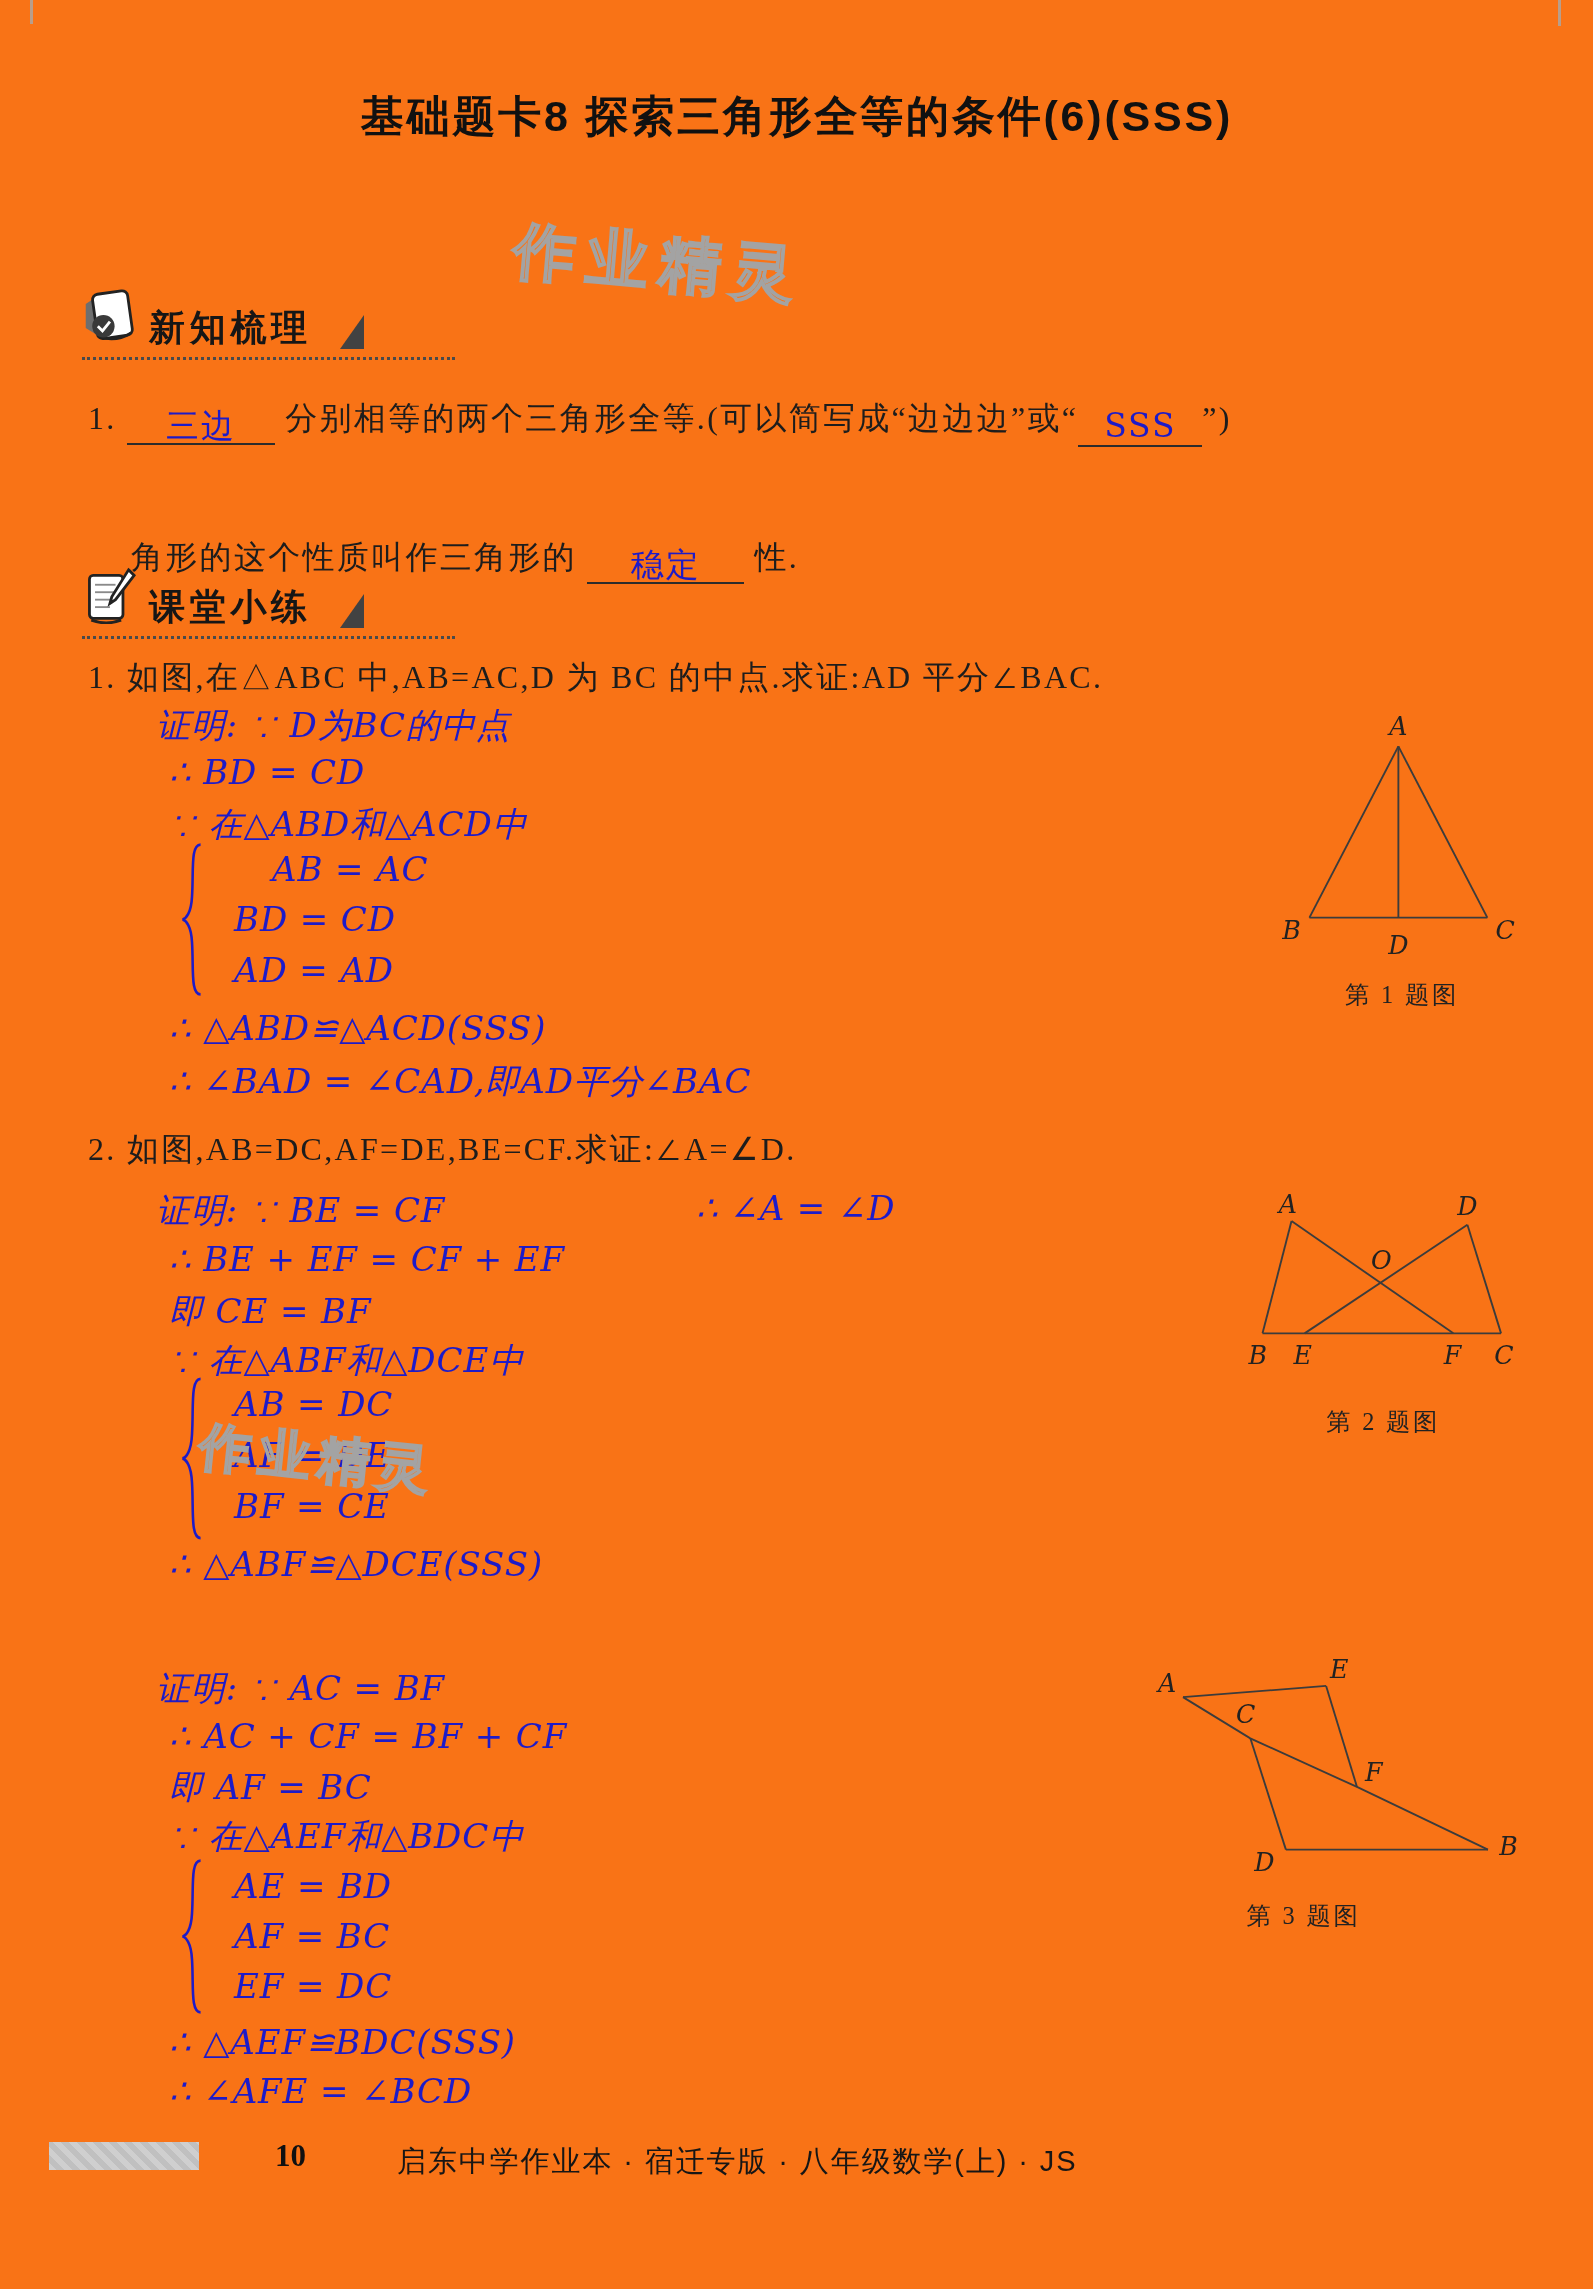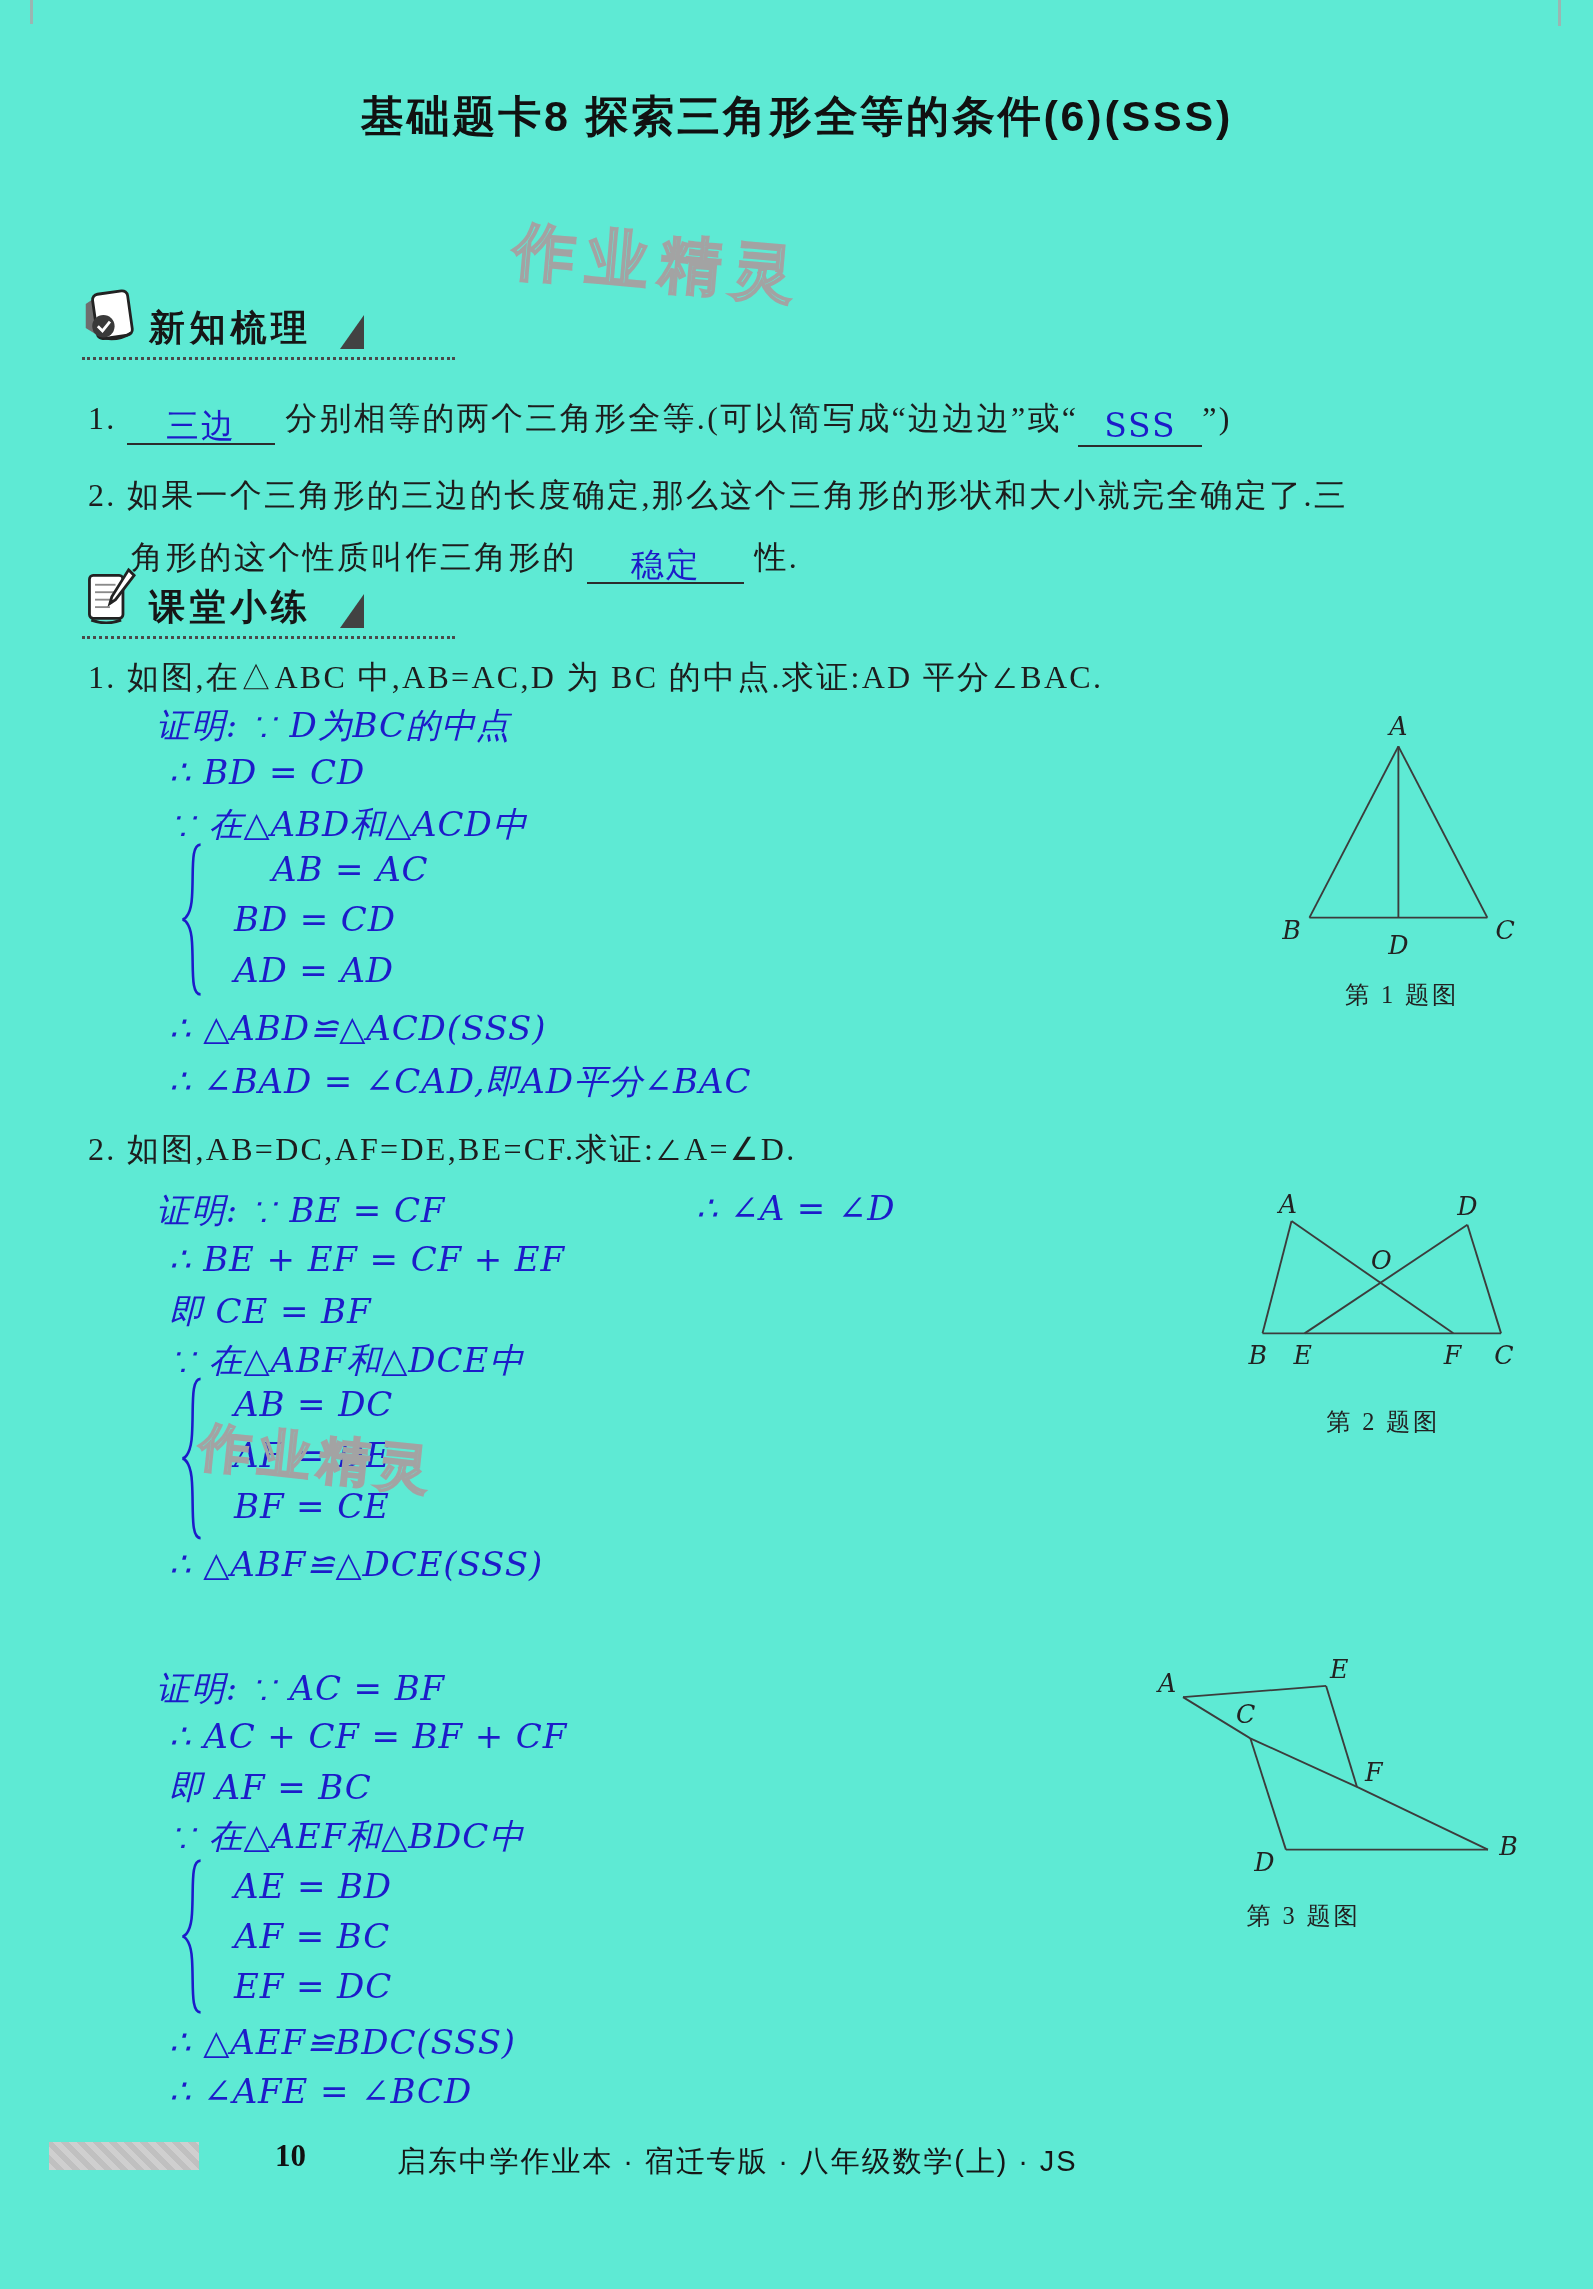--- a/index.html
+++ b/index.html
@@ -1,16 +1,16 @@
 <!DOCTYPE html>
 <html style="font-size:15px"><head>
 <meta charset="utf-8">
 <style>
   html,body{margin:0;padding:0;background:#e8e8e8;}
-  .page{position:relative;width:1594px;height:2290px;background:#5eead4;overflow:hidden;
+  .page{position:relative;width:1594px;height:2290px;background:#f97316;overflow:hidden;
         font-family:"Liberation Serif",serif;color:#1c1c1c;}
   
   .edge{position:absolute;background:#a9a9a9;opacity:.8;}
   
   .title{position:absolute;top:88px;left:0;width:100%;text-align:center;
          font-family:"Liberation Sans",sans-serif;font-weight:700;font-size:43px;
          letter-spacing:2.8px;color:#111;}
   
   .wm{position:absolute;font-family:"Liberation Sans",sans-serif;font-weight:700;
       color:transparent;-webkit-text-stroke:1.9px #a3a3a3;pointer-events:none;
@@ -82,21 +82,20 @@
     <span class="sec-title">新知梳理</span>
     <span class="sec-tri"></span>
   </div>
 
   <div class="stmt" style="top:397px;">
     <span>1.</span>
     <span class="blank" style="width:148px;"><span class="ans">三边</span></span>
     <span>分别相等的两个三角形全等.(可以简写成“边边边”或“</span><span class="blank" style="width:124px;"><span class="ans">SSS</span></span><span>”)</span>
   </div>
 
-  <div class="stmt" style="top:474px;">2. 如果一个三角形的三边的长度确定,那么这个三角形的形状和大小就完全确定了.三</div>
   <div class="stmt indent" style="top:536px;">
     <span>角形的这个性质叫作三角形的</span>
     <span class="blank" style="width:157px;"><span class="ans">稳定</span></span>
     <span>性.</span>
   </div>
 
   <div class="sec" style="top:566px;">
     <span class="sec-icon">
       <svg width="54" height="58" viewBox="0 0 58 62">
         <rect x="8" y="10" width="36" height="46" rx="4" fill="#ffffff" stroke="#222" stroke-width="3"></rect>

